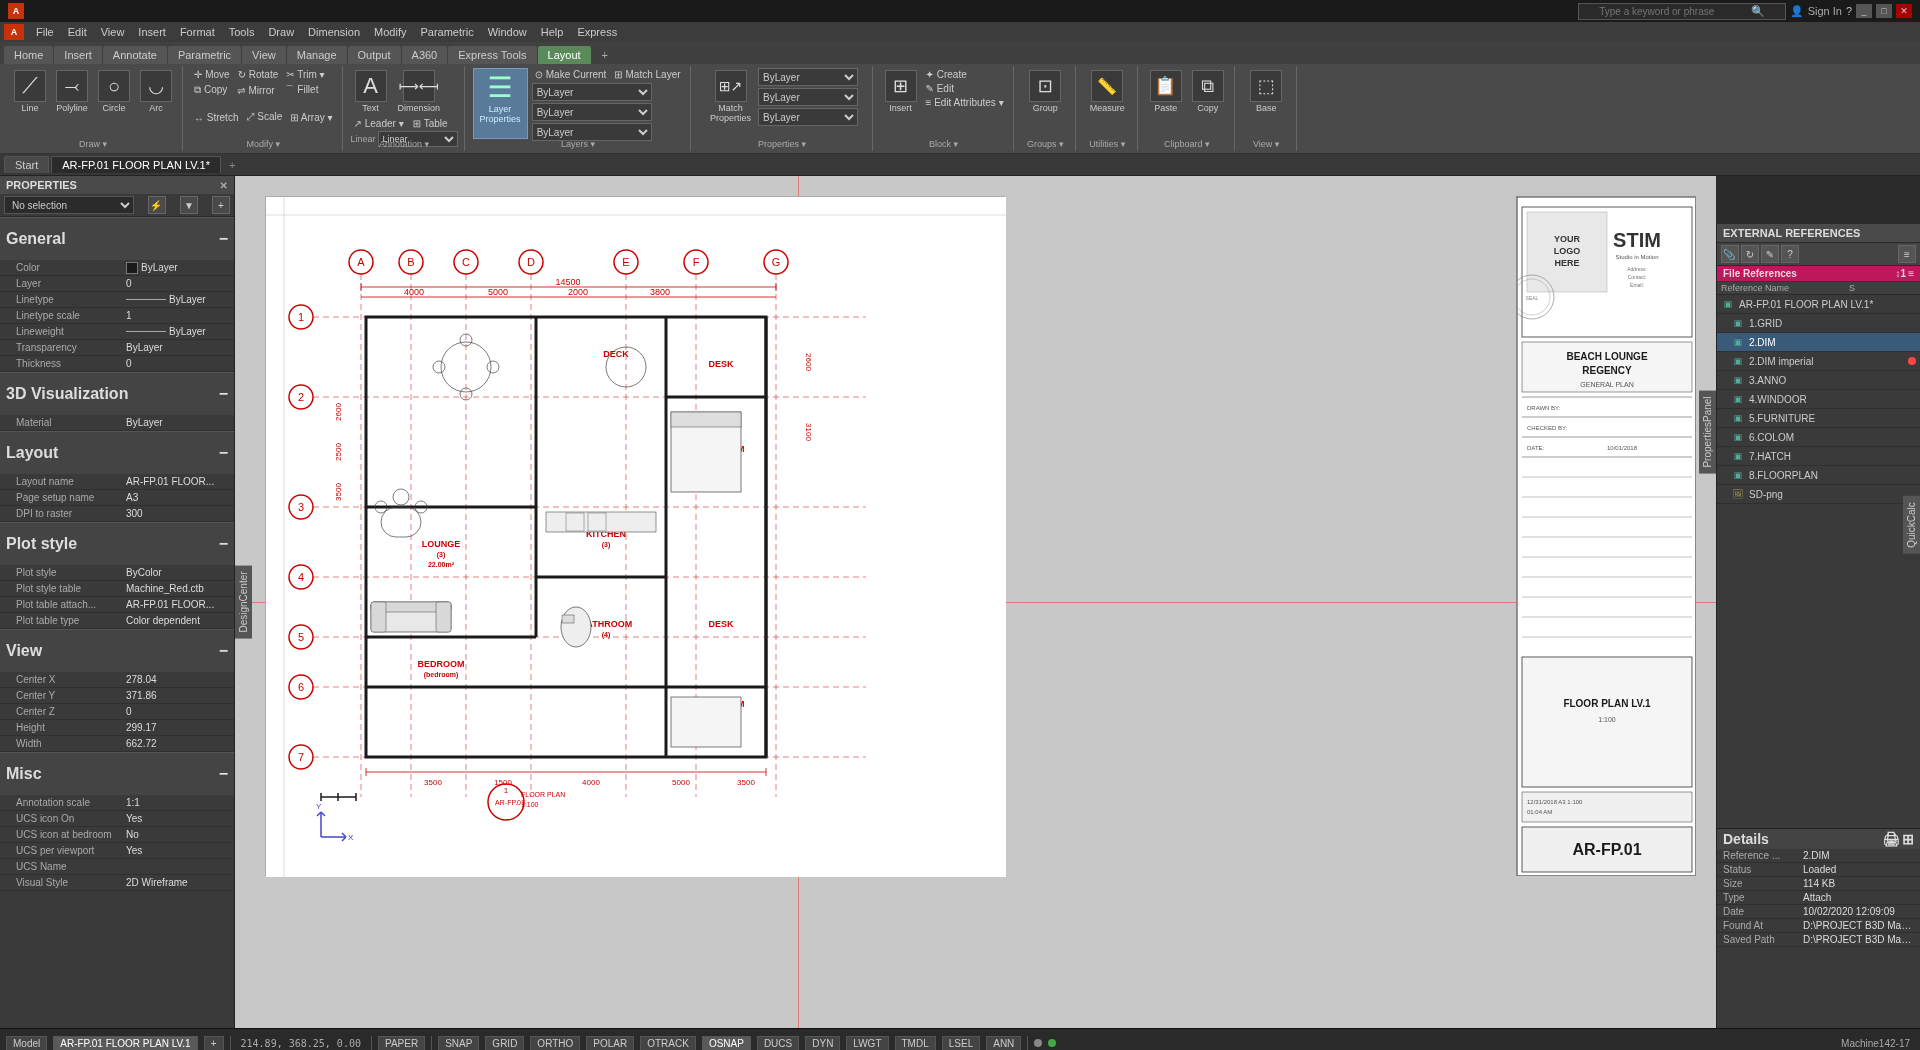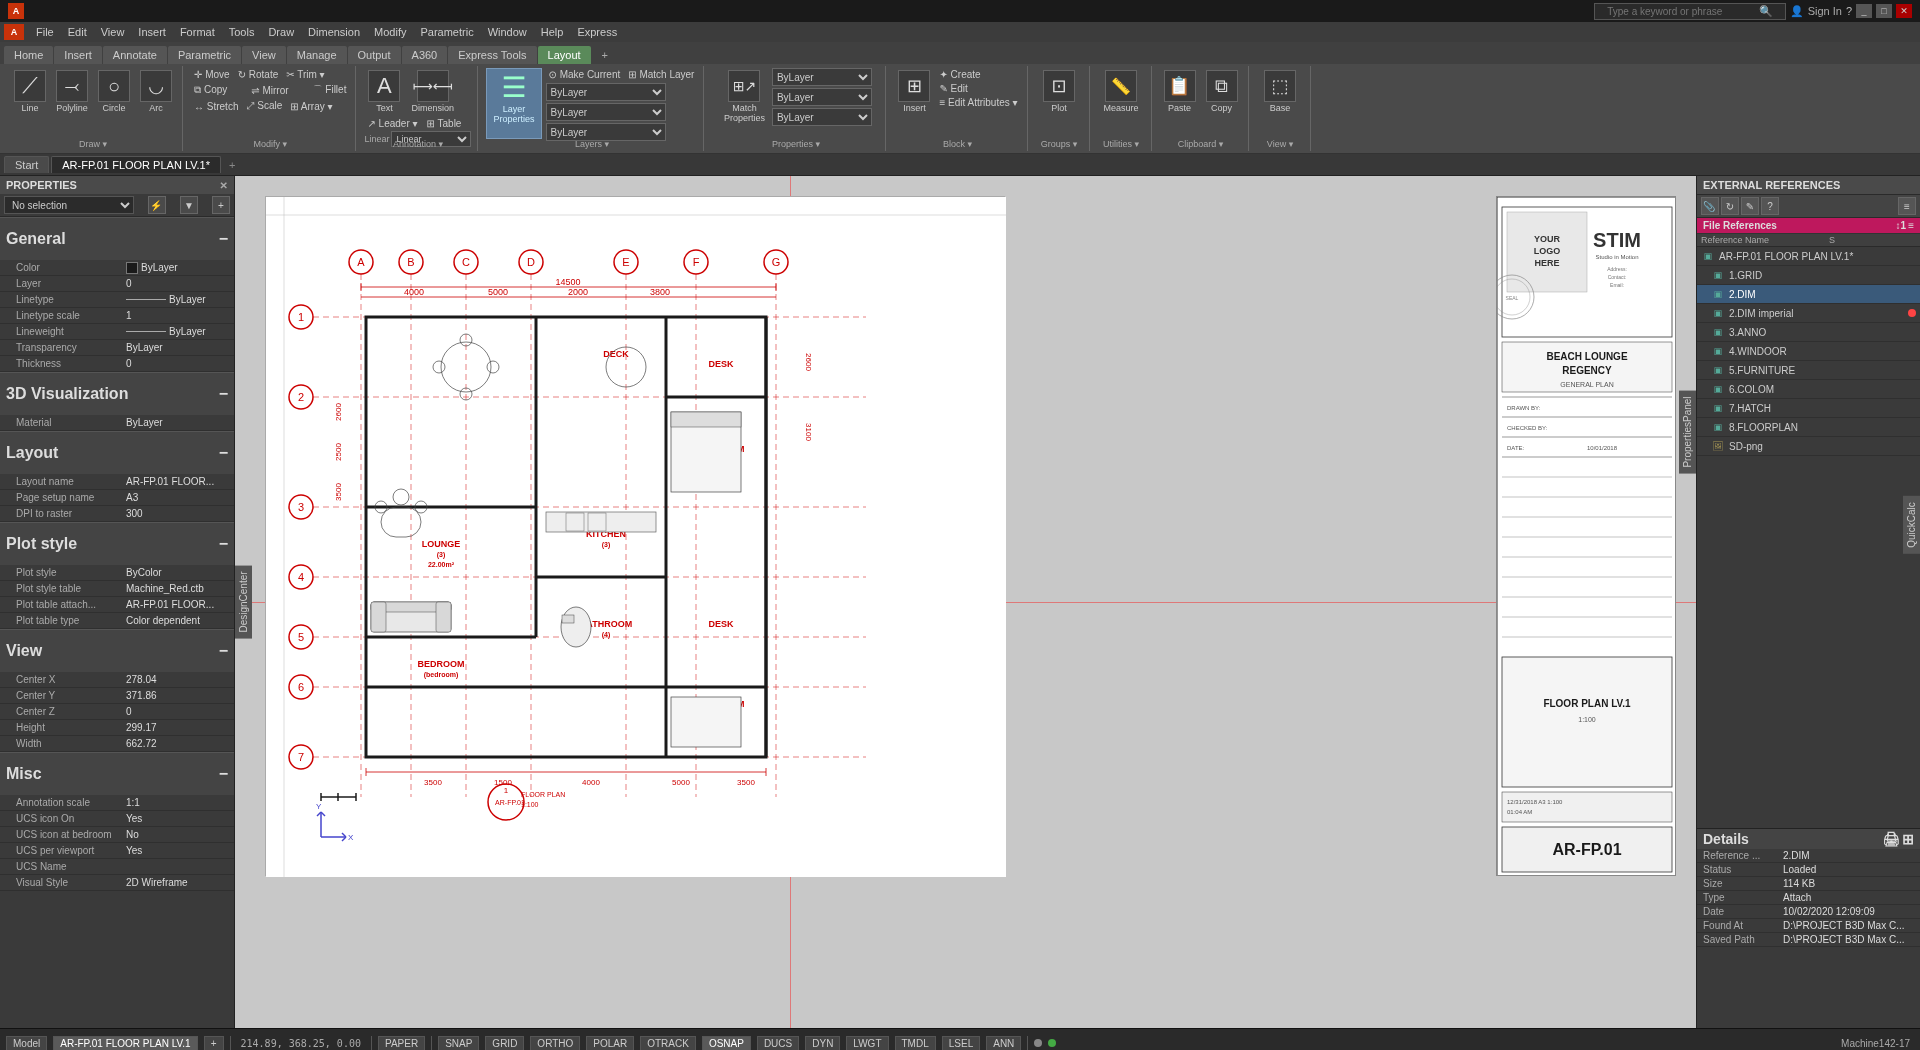--- a/index.html
+++ b/index.html
@@ -222,26 +222,27 @@
     
     #drawing-area {
       flex: 1;
       background: #c8c8c8;
       position: relative;
       overflow: hidden;
     }
 
     
     #right-panel {
-      width: 224px;
+      width: 204px;
       background: #3a3a3a;
       border-left: 1px solid #222;
       display: flex;
       flex-direction: column;
       font-size: 10px;
+      margin-top: 48px;
     }
     .ext-ref-header {
       background: #4a4a4a;
       padding: 3px 6px;
       font-size: 11px;
       font-weight: bold;
       color: #ddd;
       border-bottom: 1px solid #2a2a2a;
     }
     .ext-ref-toolbar {
@@ -429,21 +430,21 @@
     }
   </style>
 </head>
 <body>
 
 <div id="title-bar">
   <div style="display:flex;align-items:center;gap:4px;">
     <div style="width:16px;height:16px;background:#c8320a;display:flex;align-items:center;justify-content:center;font-size:9px;font-weight:bold;color:white;">A</div>
   </div>
   <div style="display:flex;align-items:center;gap:4px;">
-    <div style="display:flex;align-items:center;background:#2a2a2a;border:1px solid #555;padding:1px 12px;gap:2px;">
+    <div style="display:flex;align-items:center;background:#2a2a2a;border:1px solid #555;padding:1px 20px;gap:2px;">
       <input type="text" style="background: transparent; border: none; color: rgb(170, 170, 170); font-size: 10px; width: 150px; outline: none;" placeholder="Type a keyword or phrase">
       <span>🔍</span>
     </div>
     <span>👤</span>
     <span style="color:#aaa;cursor:pointer;">Sign In</span>
     <span style="cursor:pointer;">?</span>
     <button class="win-btn">_</button>
     <button class="win-btn">□</button>
     <button class="win-btn" style="background:#a00;">✕</button>
   </div>
@@ -506,21 +507,21 @@
     <div class="ribbon-group-label">Draw ▾</div>
   </div>
 
   <div class="ribbon-group" style="min-width:130px;">
     <div class="ribbon-group-content" style="flex-direction:column;gap:0px;padding-bottom:14px;">
       <div style="display:flex;gap:2px;margin-bottom:1px;">
         <div class="ribbon-small-btn">✛ Move</div>
         <div class="ribbon-small-btn">↻ Rotate</div>
         <div class="ribbon-small-btn">✂ Trim ▾</div>
       </div>
-      <div style="display:flex;gap:18px;margin-bottom:1px;">
+      <div style="display:flex;gap:4px;margin-bottom:12px;">
         <div class="ribbon-small-btn">⧉ Copy</div>
         <div class="ribbon-small-btn">⇌ Mirror</div>
         <div class="ribbon-small-btn">⌒ Fillet</div>
       </div>
       <div style="display:flex;gap:2px;">
         <div class="ribbon-small-btn">↔ Stretch</div>
         <div class="ribbon-small-btn">⤢ Scale</div>
         <div class="ribbon-small-btn">⊞ Array ▾</div>
       </div>
     </div>
@@ -615,21 +616,21 @@
         </div>
       </div>
     </div>
     <div class="ribbon-group-label">Block ▾</div>
   </div>
 
   <div class="ribbon-group" style="min-width:60px;">
     <div class="ribbon-group-content" style="padding-bottom:14px;">
       <div class="ribbon-btn">
         <div class="icon" style="background:#3a3a3a;border:1px solid #666;font-size:18px;color:#ddd;">⊡</div>
-        <span class="label">Plot</span>
+        <span class="label">Group</span>
       </div>
     </div>
     <div class="ribbon-group-label">Groups ▾</div>
   </div>
 
   <div class="ribbon-group" style="min-width:60px;">
     <div class="ribbon-group-content" style="padding-bottom:14px;">
       <div class="ribbon-btn">
         <div class="icon" style="background:#3a3a3a;border:1px solid #666;font-size:16px;color:#ddd;">📏</div>
         <span class="label">Measure</span>

